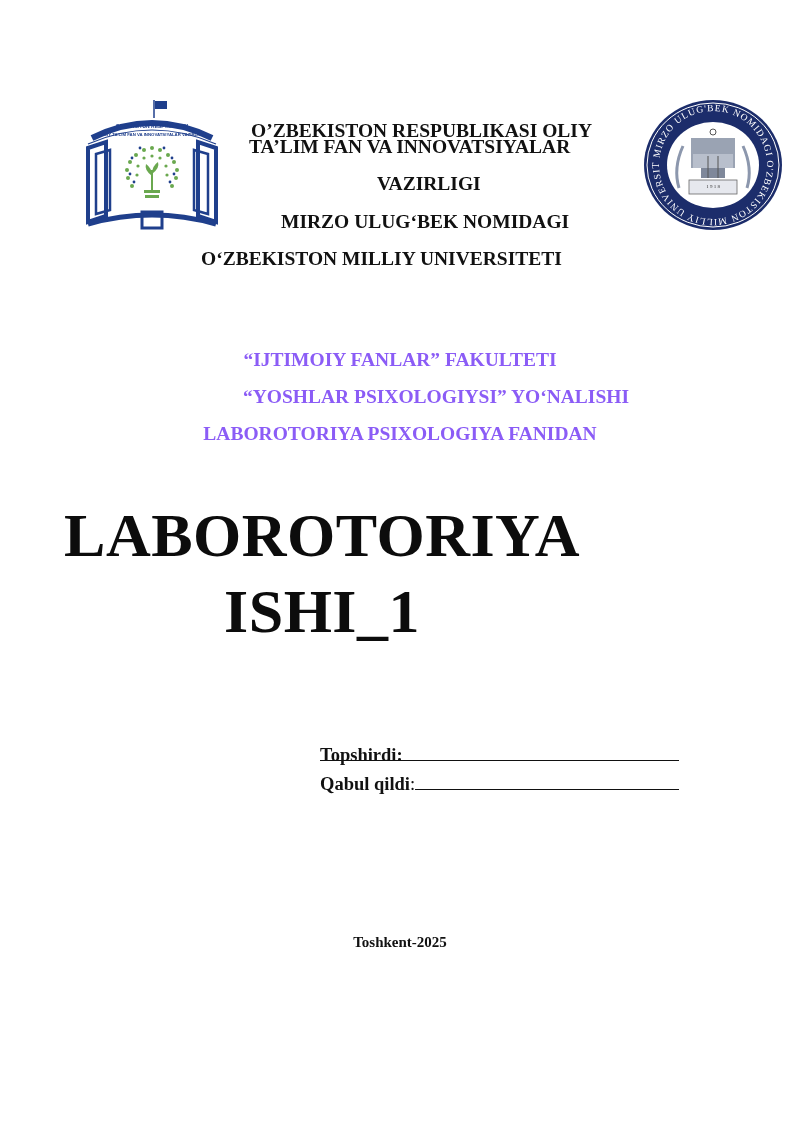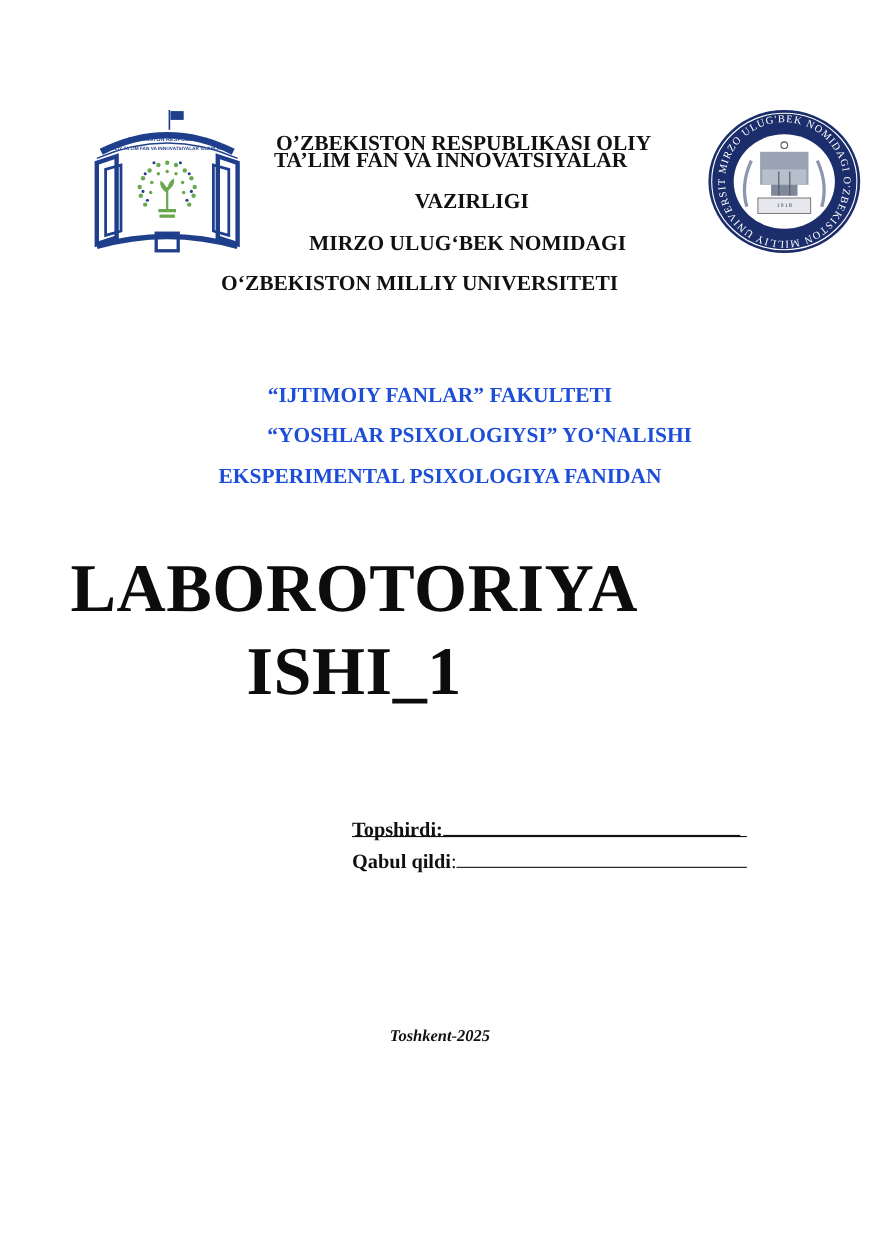--- a/index.html
+++ b/index.html
@@ -6,21 +6,21 @@
   body {
     width: 800px; height: 1131px; background: #ffffff; position: relative; overflow: hidden;
     font-family: "Liberation Serif", "DejaVu Serif", serif; color: #111;
   }
   .abs { position: absolute; }
   .hdr-line {
     position: absolute; font-weight: bold; font-size: 19.5px; white-space: nowrap; color: #111;
   }
   .center-line {
     position: absolute; left: 0; width: 800px; text-align: center;
-    font-weight: bold; font-size: 19.5px; white-space: nowrap; color: #1d4ed8;
+    font-weight: bold; font-size: 19.5px; white-space: nowrap; color: #8b5cf6;
   }
   .title-big {
     position: absolute; left: 0; width: 644px; text-align: center;
     font-weight: bold; font-size: 62px; line-height: 1; color: #0c0c0c; letter-spacing: 0.5px;
   }
   .sig-row { position: absolute; left: 320px; font-weight: bold; font-size: 18.5px; white-space: nowrap; }
   .sig-line { display: inline-block; border-bottom: 1.6px solid #111; height: 1px; vertical-align: baseline; }
   .footer { position: absolute; left: 0; width: 800px; text-align: center; font-weight: bold; font-size: 15px; }
 </style>
 </head>
@@ -114,26 +114,26 @@
 </div>
 
 <div class="hdr-line" style="left:251px; top:99px;margin-top:21px;">O’ZBEKISTON RESPUBLIKASI OLIY</div>
 <div class="hdr-line" style="left:249px; top:136px;">TA’LIM FAN VA INNOVATSIYALAR</div>
 <div class="hdr-line" style="left:377px; top:173px;">VAZIRLIGI</div>
 <div class="hdr-line" style="left:281px; top:211px;">MIRZO ULUG‘BEK NOMIDAGI</div>
 <div class="hdr-line" style="left:201px; top:248px;">O‘ZBEKISTON MILLIY UNIVERSITETI</div>
 
 <div class="center-line" style="top:349px;">“IJTIMOIY FANLAR” FAKULTETI</div>
 <div class="center-line" style="top:386px;padding-left:36px;">“YOSHLAR PSIXOLOGIYSI” YO‘NALISHI</div>
-<div class="center-line" style="top:423px;">EKSPERIMENTAL PSIXOLOGIYA FANIDAN</div>
+<div class="center-line" style="top:423px;">LABOROTORIYA PSIXOLOGIYA FANIDAN</div>
 
 <div class="title-big" style="top:504px;">LABOROTORIYA</div>
 <div class="title-big" style="top:580px;">ISHI_1</div>
 
 <div class="sig-row" style="top:721px;margin-top:24px;">
   <span>Topshirdi:</span><span class="sig-line" style="width:270px;"></span>
 </div>
 <div class="abs" style="left:320px; top:760px; width:359px; border-bottom:1.6px solid #111;"></div>
 <div class="sig-row" style="top:765px;margin-top:9px;">
   <span>Qabul qildi</span><span style="font-weight:normal;">:</span><span class="sig-line" style="width:264px;"></span>
 </div>
 
-<div class="footer" style="top:934px;font-style:italic;">Toshkent-2025</div>
+<div class="footer" style="top:934px;">Toshkent-2025</div>
 
 </body></html>

